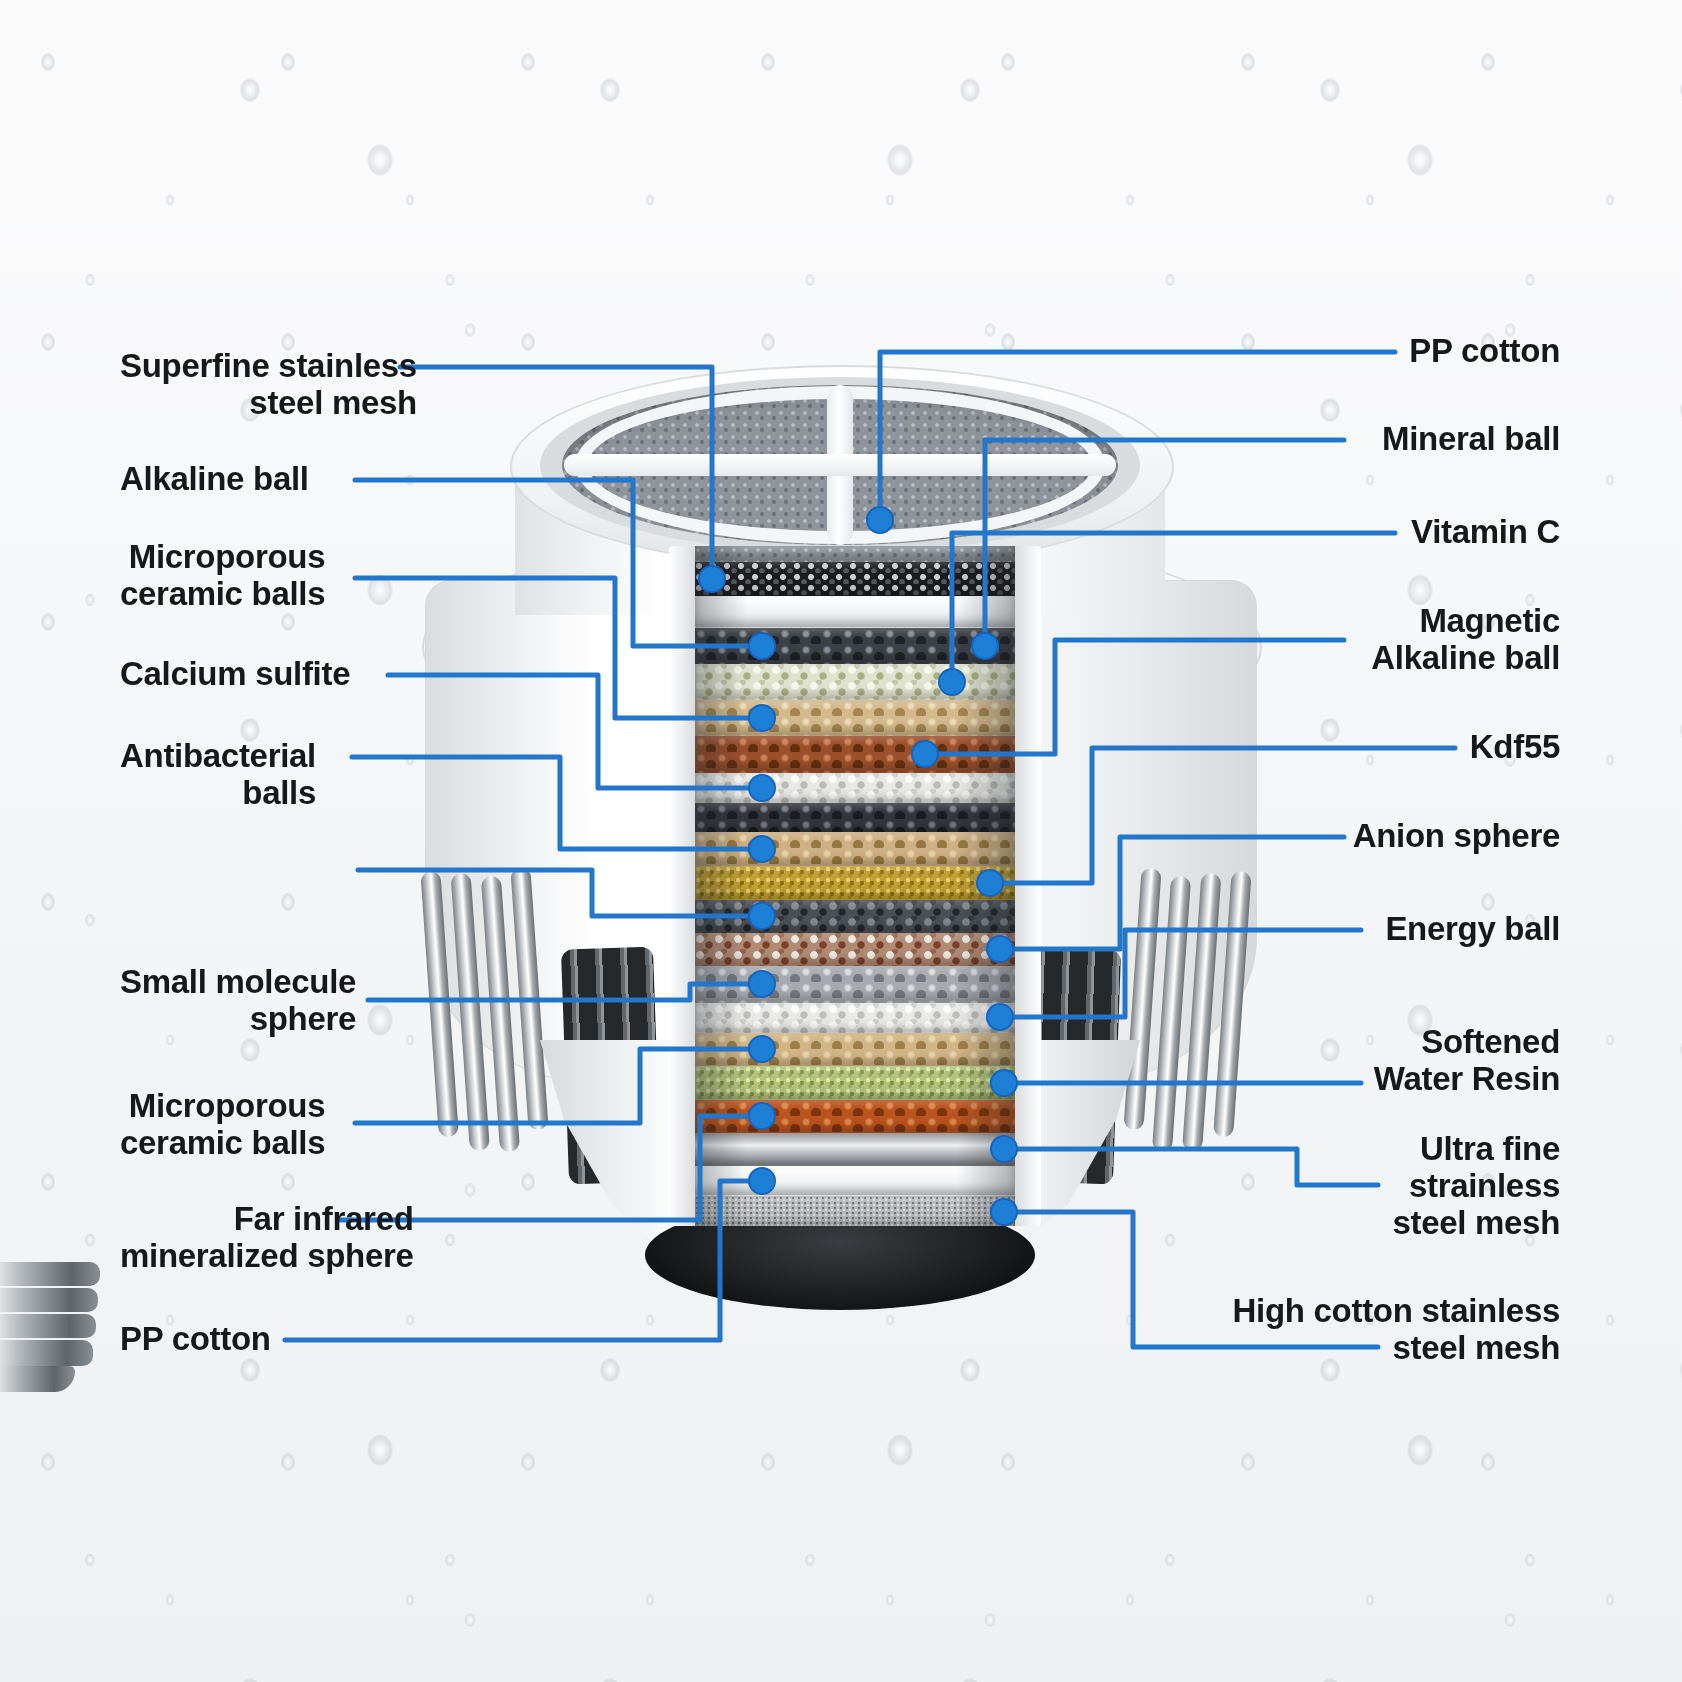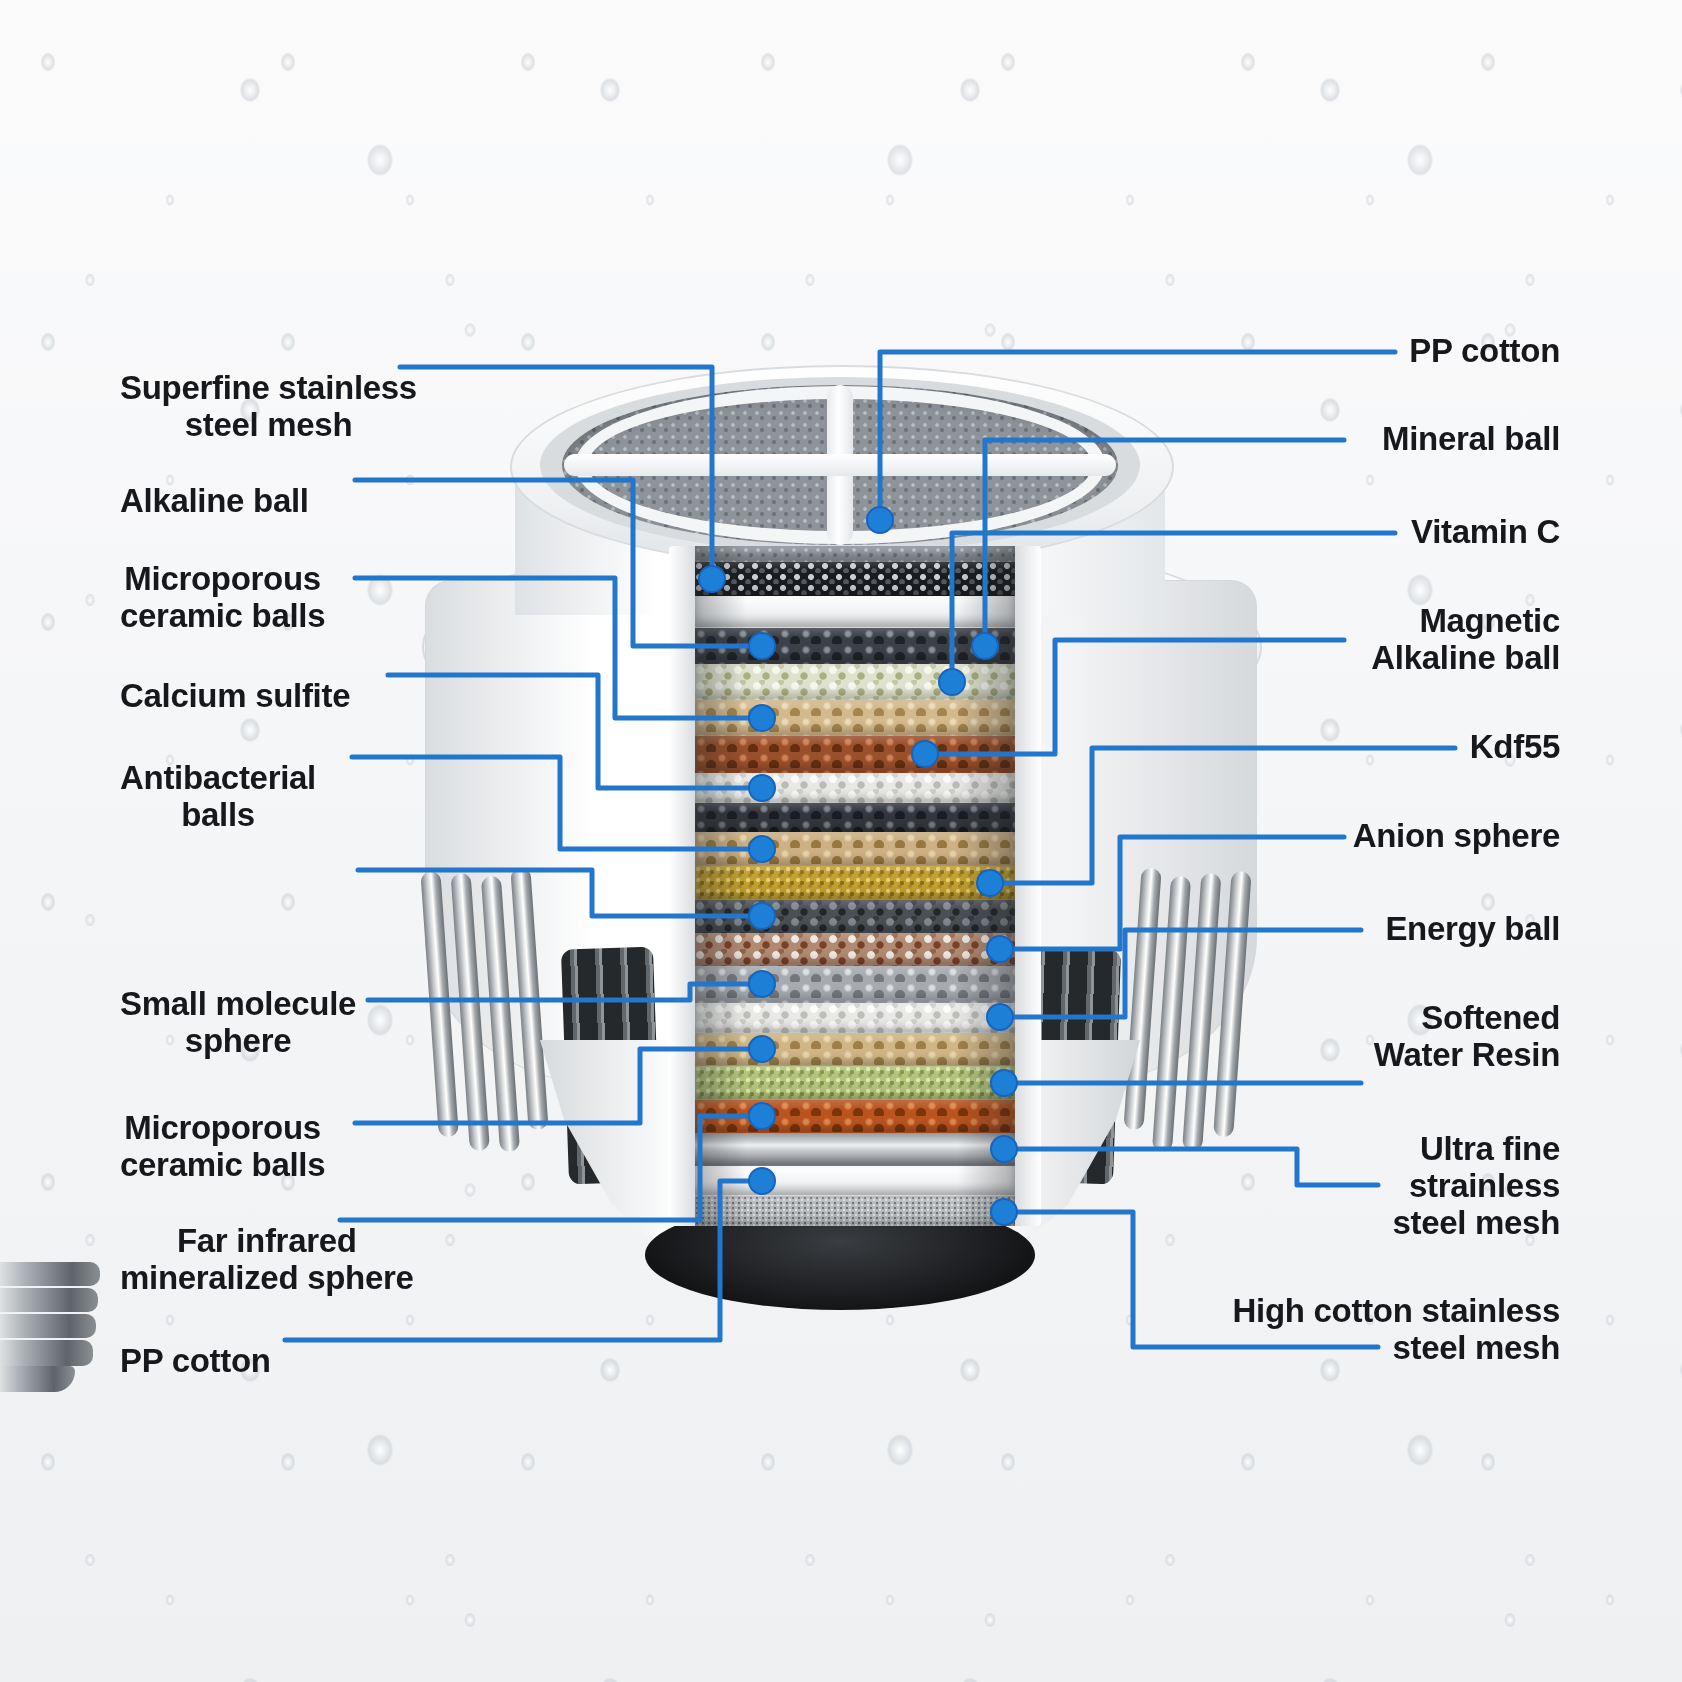--- a/index.html
+++ b/index.html
@@ -74,21 +74,21 @@
     background:linear-gradient(90deg,rgba(35,39,43,.35),rgba(255,255,255,0) 16%,rgba(255,255,255,0) 82%,rgba(30,33,37,.35));}
   .core-wall-l{left:669px;top:546px;width:26px;height:680px;z-index:9;
     background:linear-gradient(90deg,#ffffff,#d9dcdf);border-radius:4px 0 0 4px;}
   .core-wall-r{left:1015px;top:546px;width:26px;height:680px;z-index:9;
     background:linear-gradient(90deg,#d9dcdf,#ffffff);border-radius:0 4px 4px 0;}
   
   #leads{position:absolute;left:0;top:0;z-index:10;pointer-events:none;}
   .lbl{position:absolute;z-index:11;color:#17181c;
     font:700 33px/37px "Liberation Sans",sans-serif;
     letter-spacing:-0.3px;white-space:pre-line;}
-  .lbl.left{left:120px;text-align:center;margin-top:22px;}
+  .lbl.left{left:120px;text-align:right;}
   .lbl.right{right:122px;text-align:right;}
 </style>
 </head>
 <body>
 
 <div class="stage">
   <div class="droplets abs" style="left:0;top:0"></div>
 
   <div class="abs collar-rim"></div>
   <div class="abs collar-body"></div>
@@ -212,20 +212,20 @@
   <div class="lbl left" style="top:1320px">PP cotton</div>
 
   <div class="lbl right" style="top:332px">PP cotton</div>
   <div class="lbl right" style="top:420px">Mineral ball</div>
   <div class="lbl right" style="top:513px">Vitamin C</div>
   <div class="lbl right" style="top:602px">Magnetic
 Alkaline ball</div>
   <div class="lbl right" style="top:728px">Kdf55</div>
   <div class="lbl right" style="top:817px">Anion sphere</div>
   <div class="lbl right" style="top:910px">Energy ball</div>
-  <div class="lbl right" style="top:999px">Softened
+  <div class="lbl right" style="top:1023px">Softened
 Water Resin</div>
   <div class="lbl right" style="top:1130px">Ultra fine
 strainless
 steel mesh</div>
   <div class="lbl right" style="top:1292px">High cotton stainless
 steel mesh</div>
 </div>
 
 </body></html>

